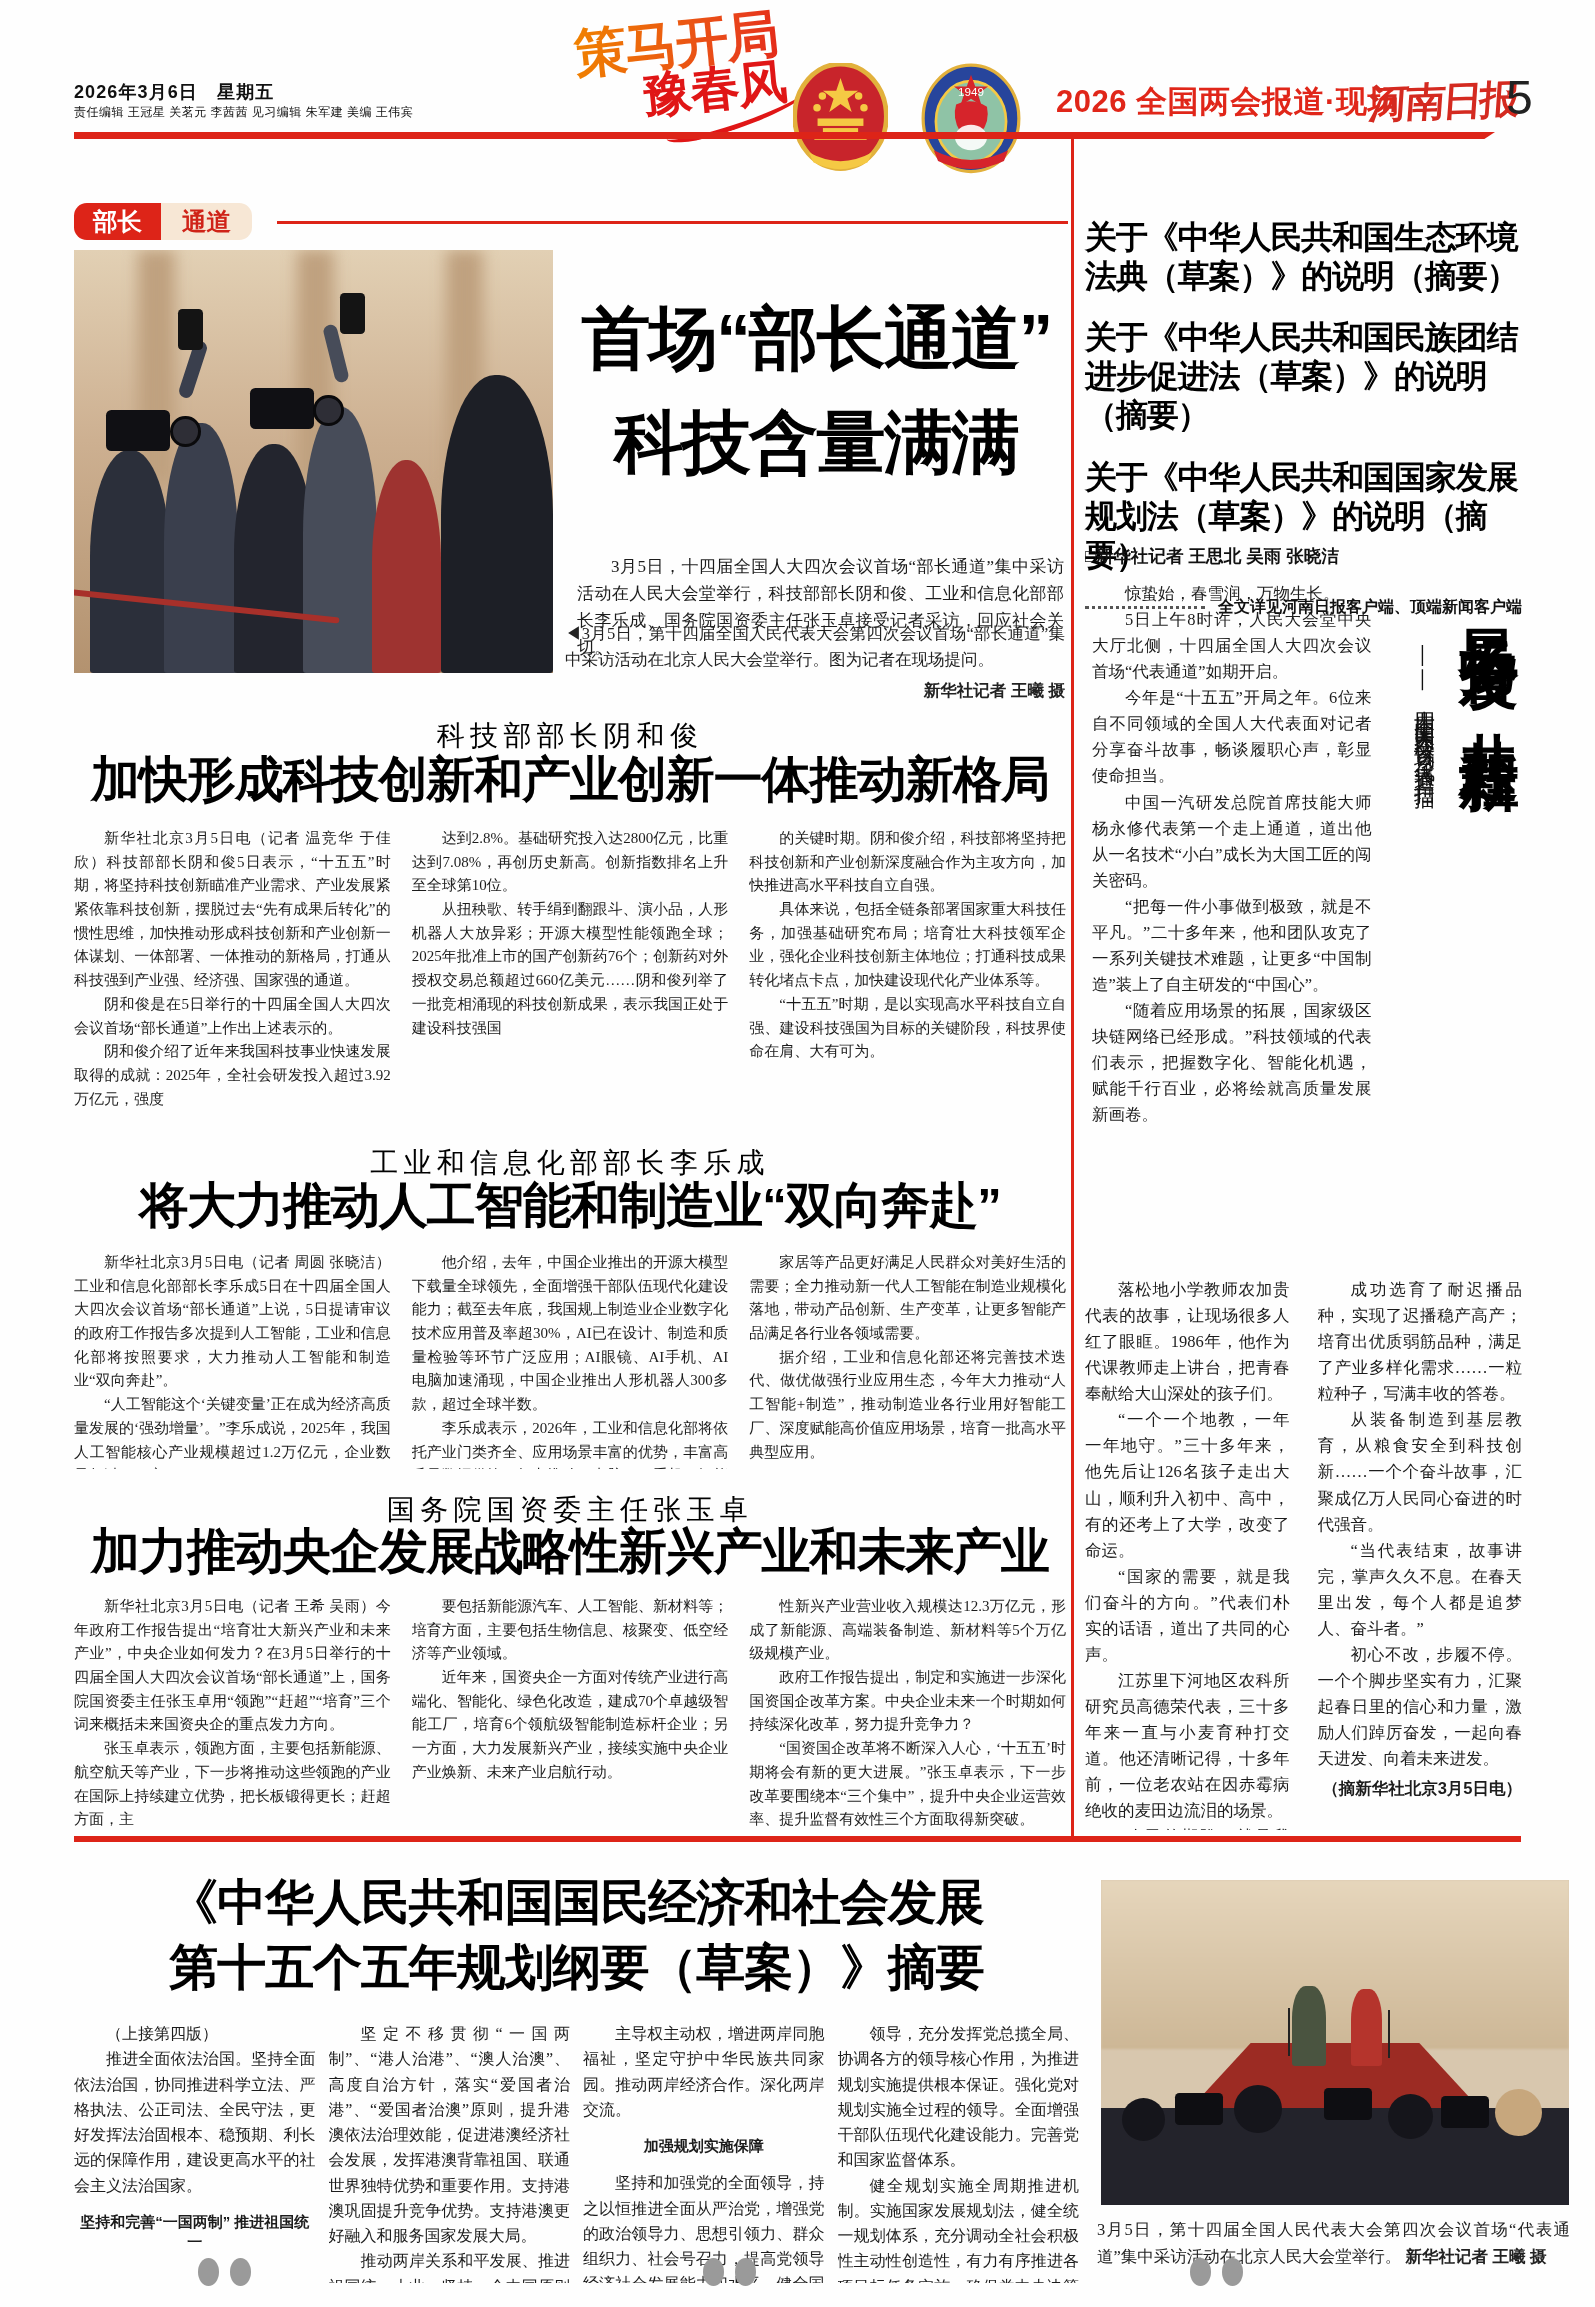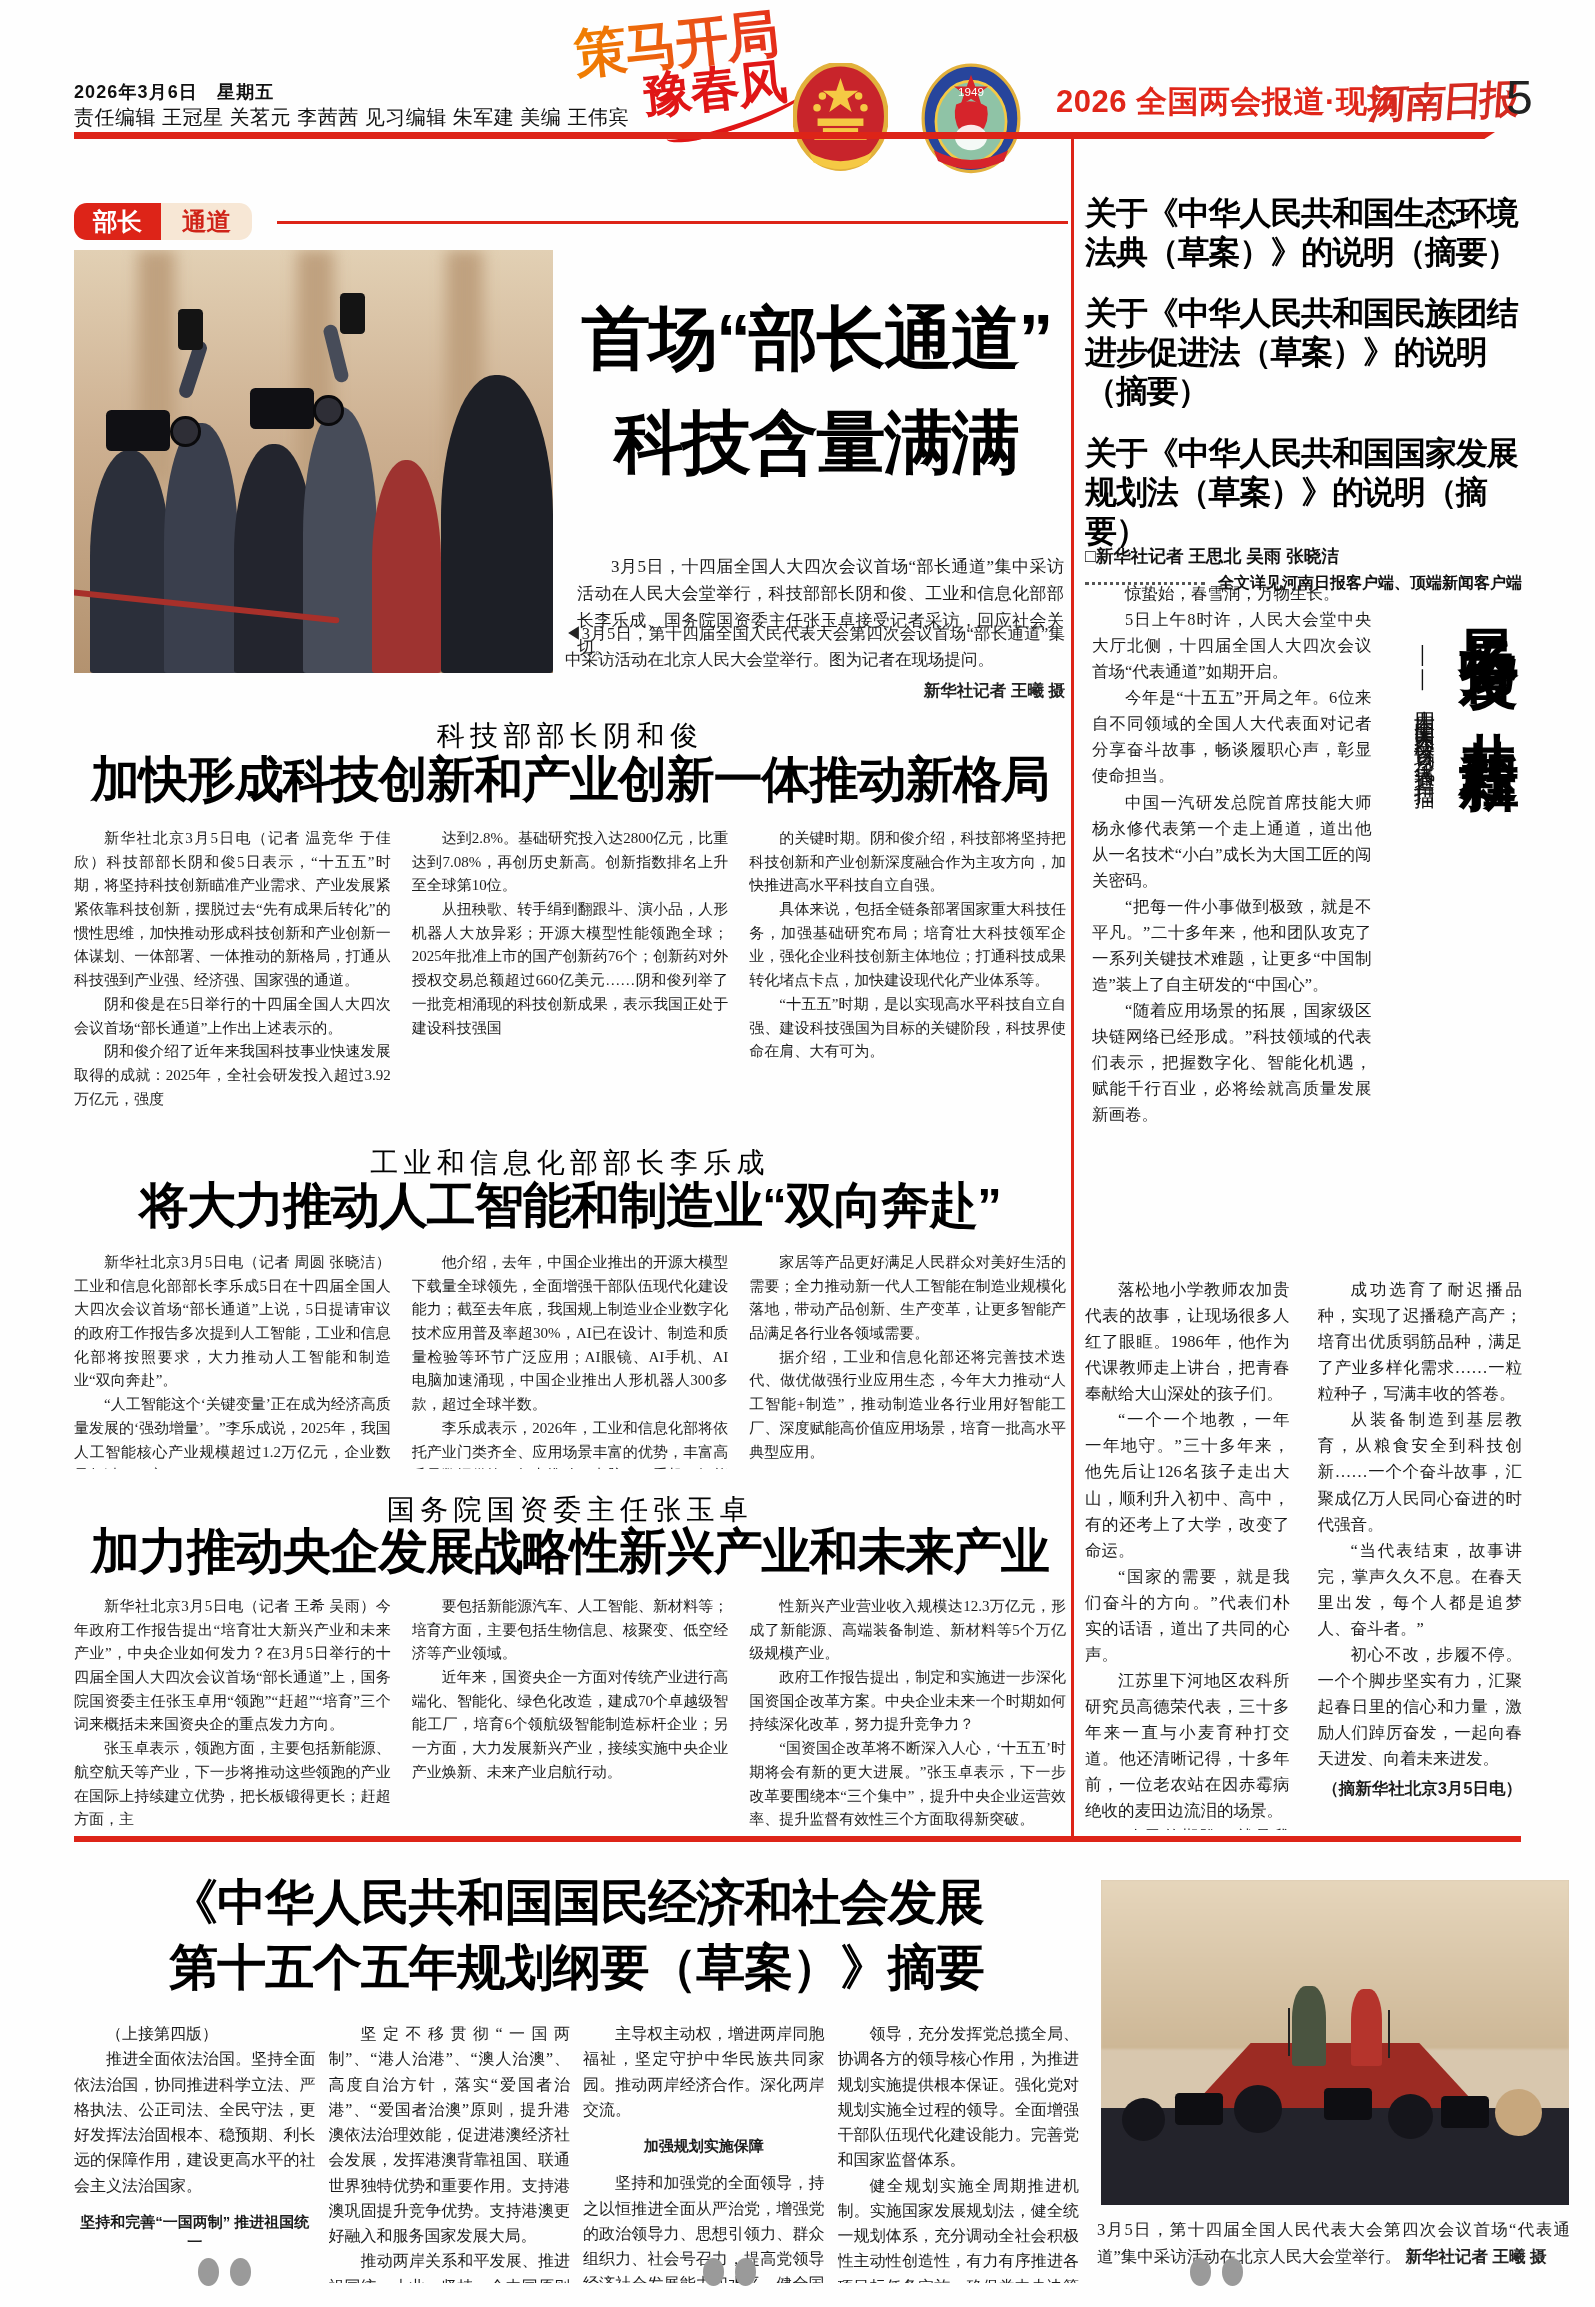--- a/index.html
+++ b/index.html
@@ -1,21 +1,21 @@
 <!DOCTYPE html>
 <html style="font-size:8.5px"><head>
 <meta charset="utf-8">
 <style>
   html,body{margin:0;padding:0;background:#e8e8e8;}
   .page{position:relative;width:1595px;height:2307px;background:#fefefe;overflow:hidden;
         font-family:"Liberation Serif",serif;color:#1c1c1c;}
   
   .dateblock{position:absolute;left:74px;top:80px;font-family:"Liberation Sans",sans-serif;color:#111;}
   .date-line{font-size:18px;font-weight:700;letter-spacing:1.1px;}
-  .editors-line{font-size:20px;margin-top:0;letter-spacing:0.5px;}
+  .editors-line{font-size:12px;margin-top:0;letter-spacing:0.5px;}
   .logo{position:absolute;left:577px;top:15px;transform:rotate(-6deg);line-height:1.02;
         font-family:"DejaVu Sans",sans-serif;font-weight:900;}
   .logo-l1{font-size:53px;background:linear-gradient(100deg,#f08300,#e8401c 70%,#e01616);
            -webkit-background-clip:text;background-clip:text;color:transparent;letter-spacing:-2.1px;}
   .logo-l2{font-size:49px;color:#e01616;margin-left:64px;margin-top:-3.2px;letter-spacing:-1.1px;}
   .logo-swoosh{width:160px;height:32px;border-bottom:5.3px solid #e01616;border-radius:0 0 100% 40%;
            transform:rotate(-10deg);margin-left:80px;margin-top:-21px;}
   .emblem{position:absolute;top:63px;}
   .emblem.national{left:793px;}
   .emblem.cppcc{left:921px;}
@@ -62,21 +62,21 @@
   .art-body{position:absolute;left:74px;width:992px;display:flex;gap:21px;}
   .col{flex:1 1 0;overflow:hidden;font-size:15px;line-height:1.58;}
   .para{margin:0;text-indent:2em;text-align:justify;}
   .subhead{margin:14px 0;text-indent:0;text-align:center;font-family:"Liberation Sans",sans-serif;
           font-weight:800;font-size:15px;line-height:1.35;}
   .signoff{margin:3.2px 0 0;text-indent:0;text-align:right;font-family:"Liberation Sans",sans-serif;font-weight:700;}
   .body-a1{top:827px;height:303px;}
   .body-a2{top:1251px;height:218px;}
   .body-a3{top:1595px;height:234px;}
   
-  .notices{position:absolute;left:1085px;top:194px;width:437px;}
+  .notices{position:absolute;left:1085px;top:218px;width:437px;}
   .notice-title{font-family:"Liberation Sans",sans-serif;font-weight:800;font-size:32px;line-height:1.22;
           color:#000;margin-bottom:22.3px;letter-spacing:-1.1px;}
   .notice-more-row{display:flex;align-items:center;gap:12.8px;margin-top:3.2px;}
   .dotted{flex:1 1 auto;border-top:3.7px dotted #555;height:0;}
   .notice-more{font-family:"Liberation Sans",sans-serif;font-size:16px;font-weight:700;color:#111;white-space:nowrap;}
   .feat-byline{position:absolute;left:1085px;top:544px;width:436px;font-family:"Liberation Sans",sans-serif;
           font-size:17.6px;font-weight:700;color:#111;}
   .feat-top{position:absolute;left:1092px;top:581px;width:437px;height:691px;display:flex;gap:24px;}
   .feat-topcol{width:296px;overflow:hidden;font-size:16.5px;line-height:1.58;}
   .v-head{width:141px;height:691px;display:flex;flex-direction:row-reverse;justify-content:flex-start;padding-left:5.3px;box-sizing:border-box;}

